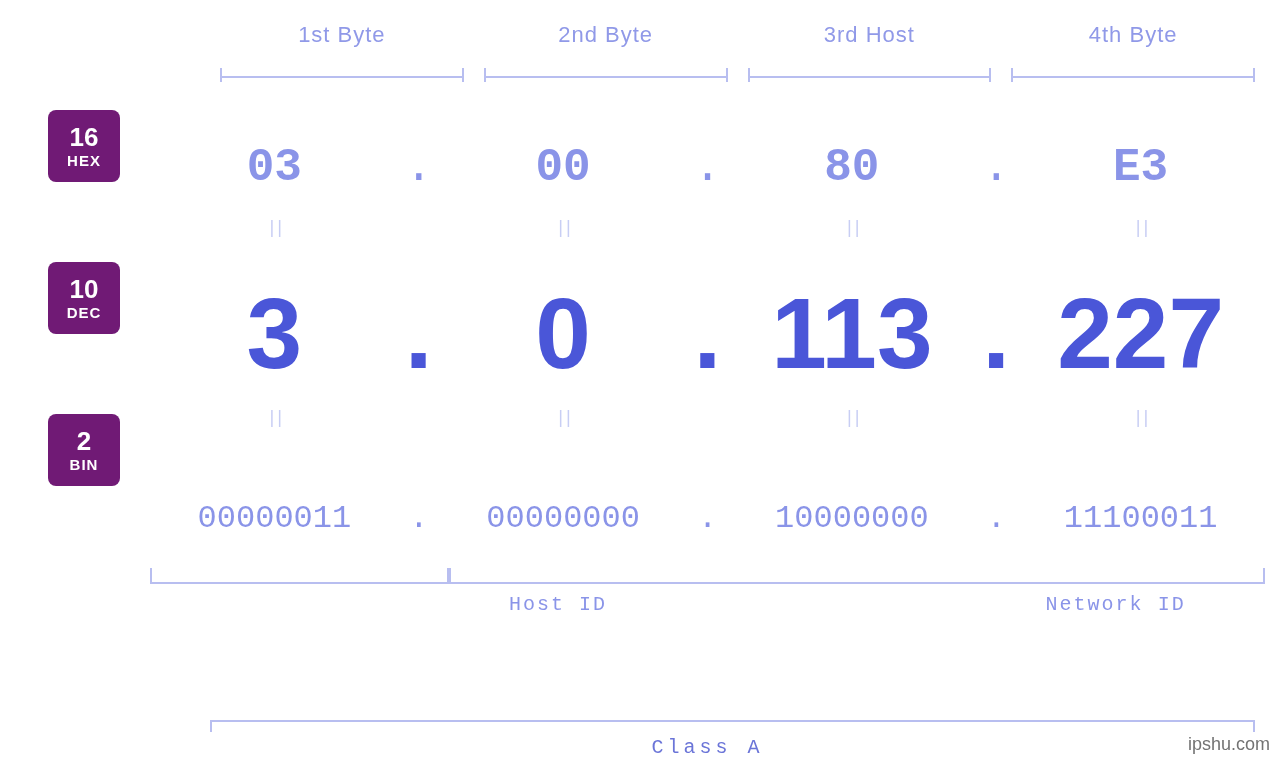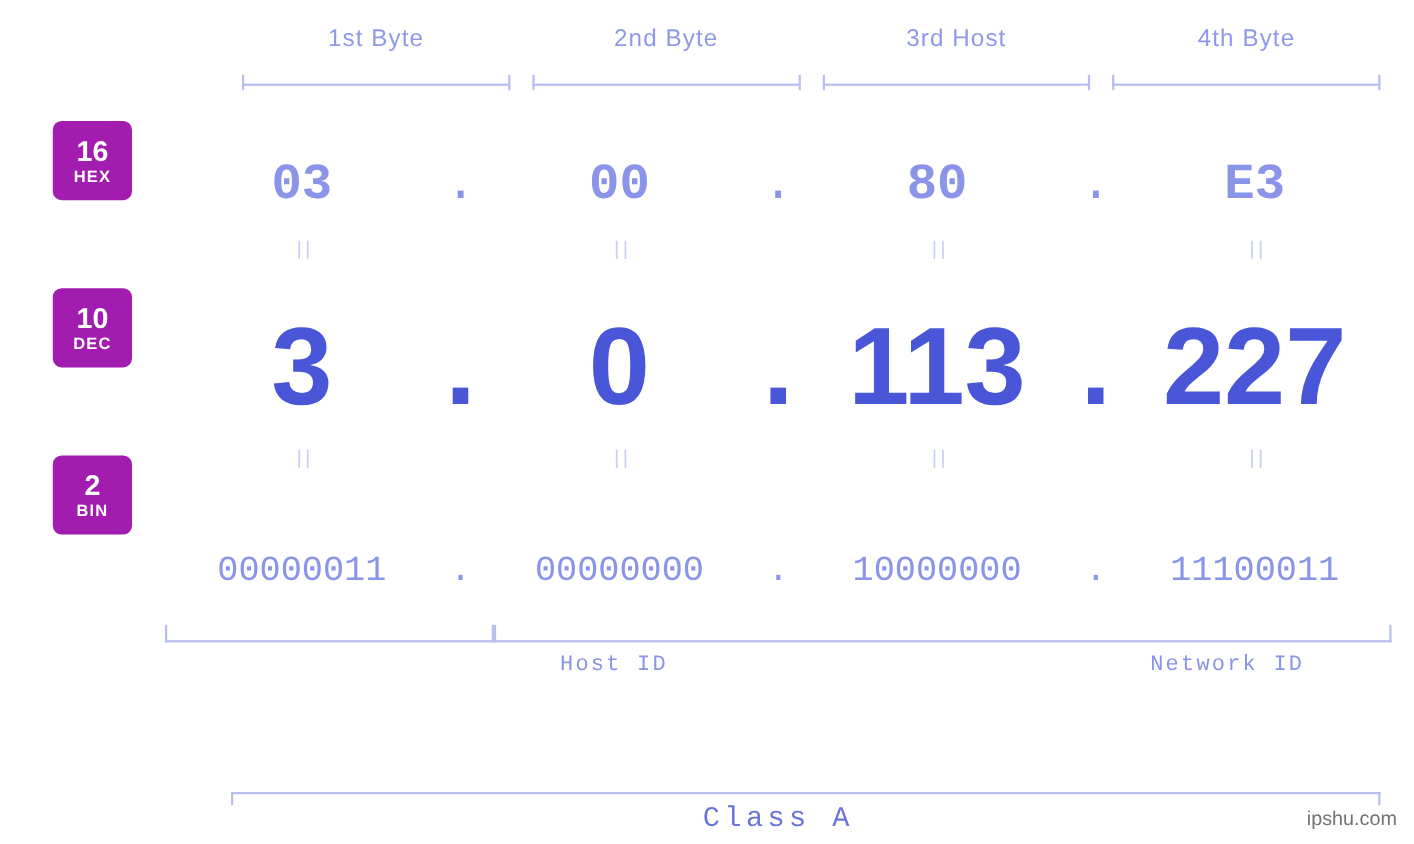--- a/index.html
+++ b/index.html
@@ -23,21 +23,21 @@
     .badges {
       position: absolute;
       left: 48px;
       top: 110px;
       display: flex;
       flex-direction: column;
       gap: 80px;
     }
 
     .badge {
-      background: #a21caf;
+      background: #701a75;
       color: #fff;
       border-radius: 8px;
       width: 72px;
       height: 72px;
       display: flex;
       flex-direction: column;
       align-items: center;
       justify-content: center;
       font-family: Arial, sans-serif;
       font-weight: bold;
@@ -378,19 +378,19 @@
         <div style="width:calc(25% + 20px); text-align:center; color:#8a94e8; font-family:'Courier New',monospace; font-size:20px; letter-spacing:2px;">Network ID</div>
       </div>
 
     </div>
 
     <div style="position:absolute; bottom:45px; left:60px; right:10px; height:2px; background:#b8bef0;">
       <div style="position:absolute; left:0; top:0; width:2px; height:12px; background:#b8bef0;"></div>
       <div style="position:absolute; right:0; top:0; width:2px; height:12px; background:#b8bef0;"></div>
     </div>
 
-    <div style="position:absolute; bottom:8px; left:0; right:0; text-align:center; color:#6b75d8; font-family:'Courier New',monospace; font-size:26px; letter-spacing:4px;">Class A</div>
+    <div style="position:absolute; bottom:8px; left:0; right:0; text-align:center; color:#6b75d8; font-family:'Courier New',monospace; font-size:20px; letter-spacing:4px;">Class A</div>
 
   </div>
 
   <div class="watermark">ipshu.com</div>
 
 </div>
 
 </body></html>

